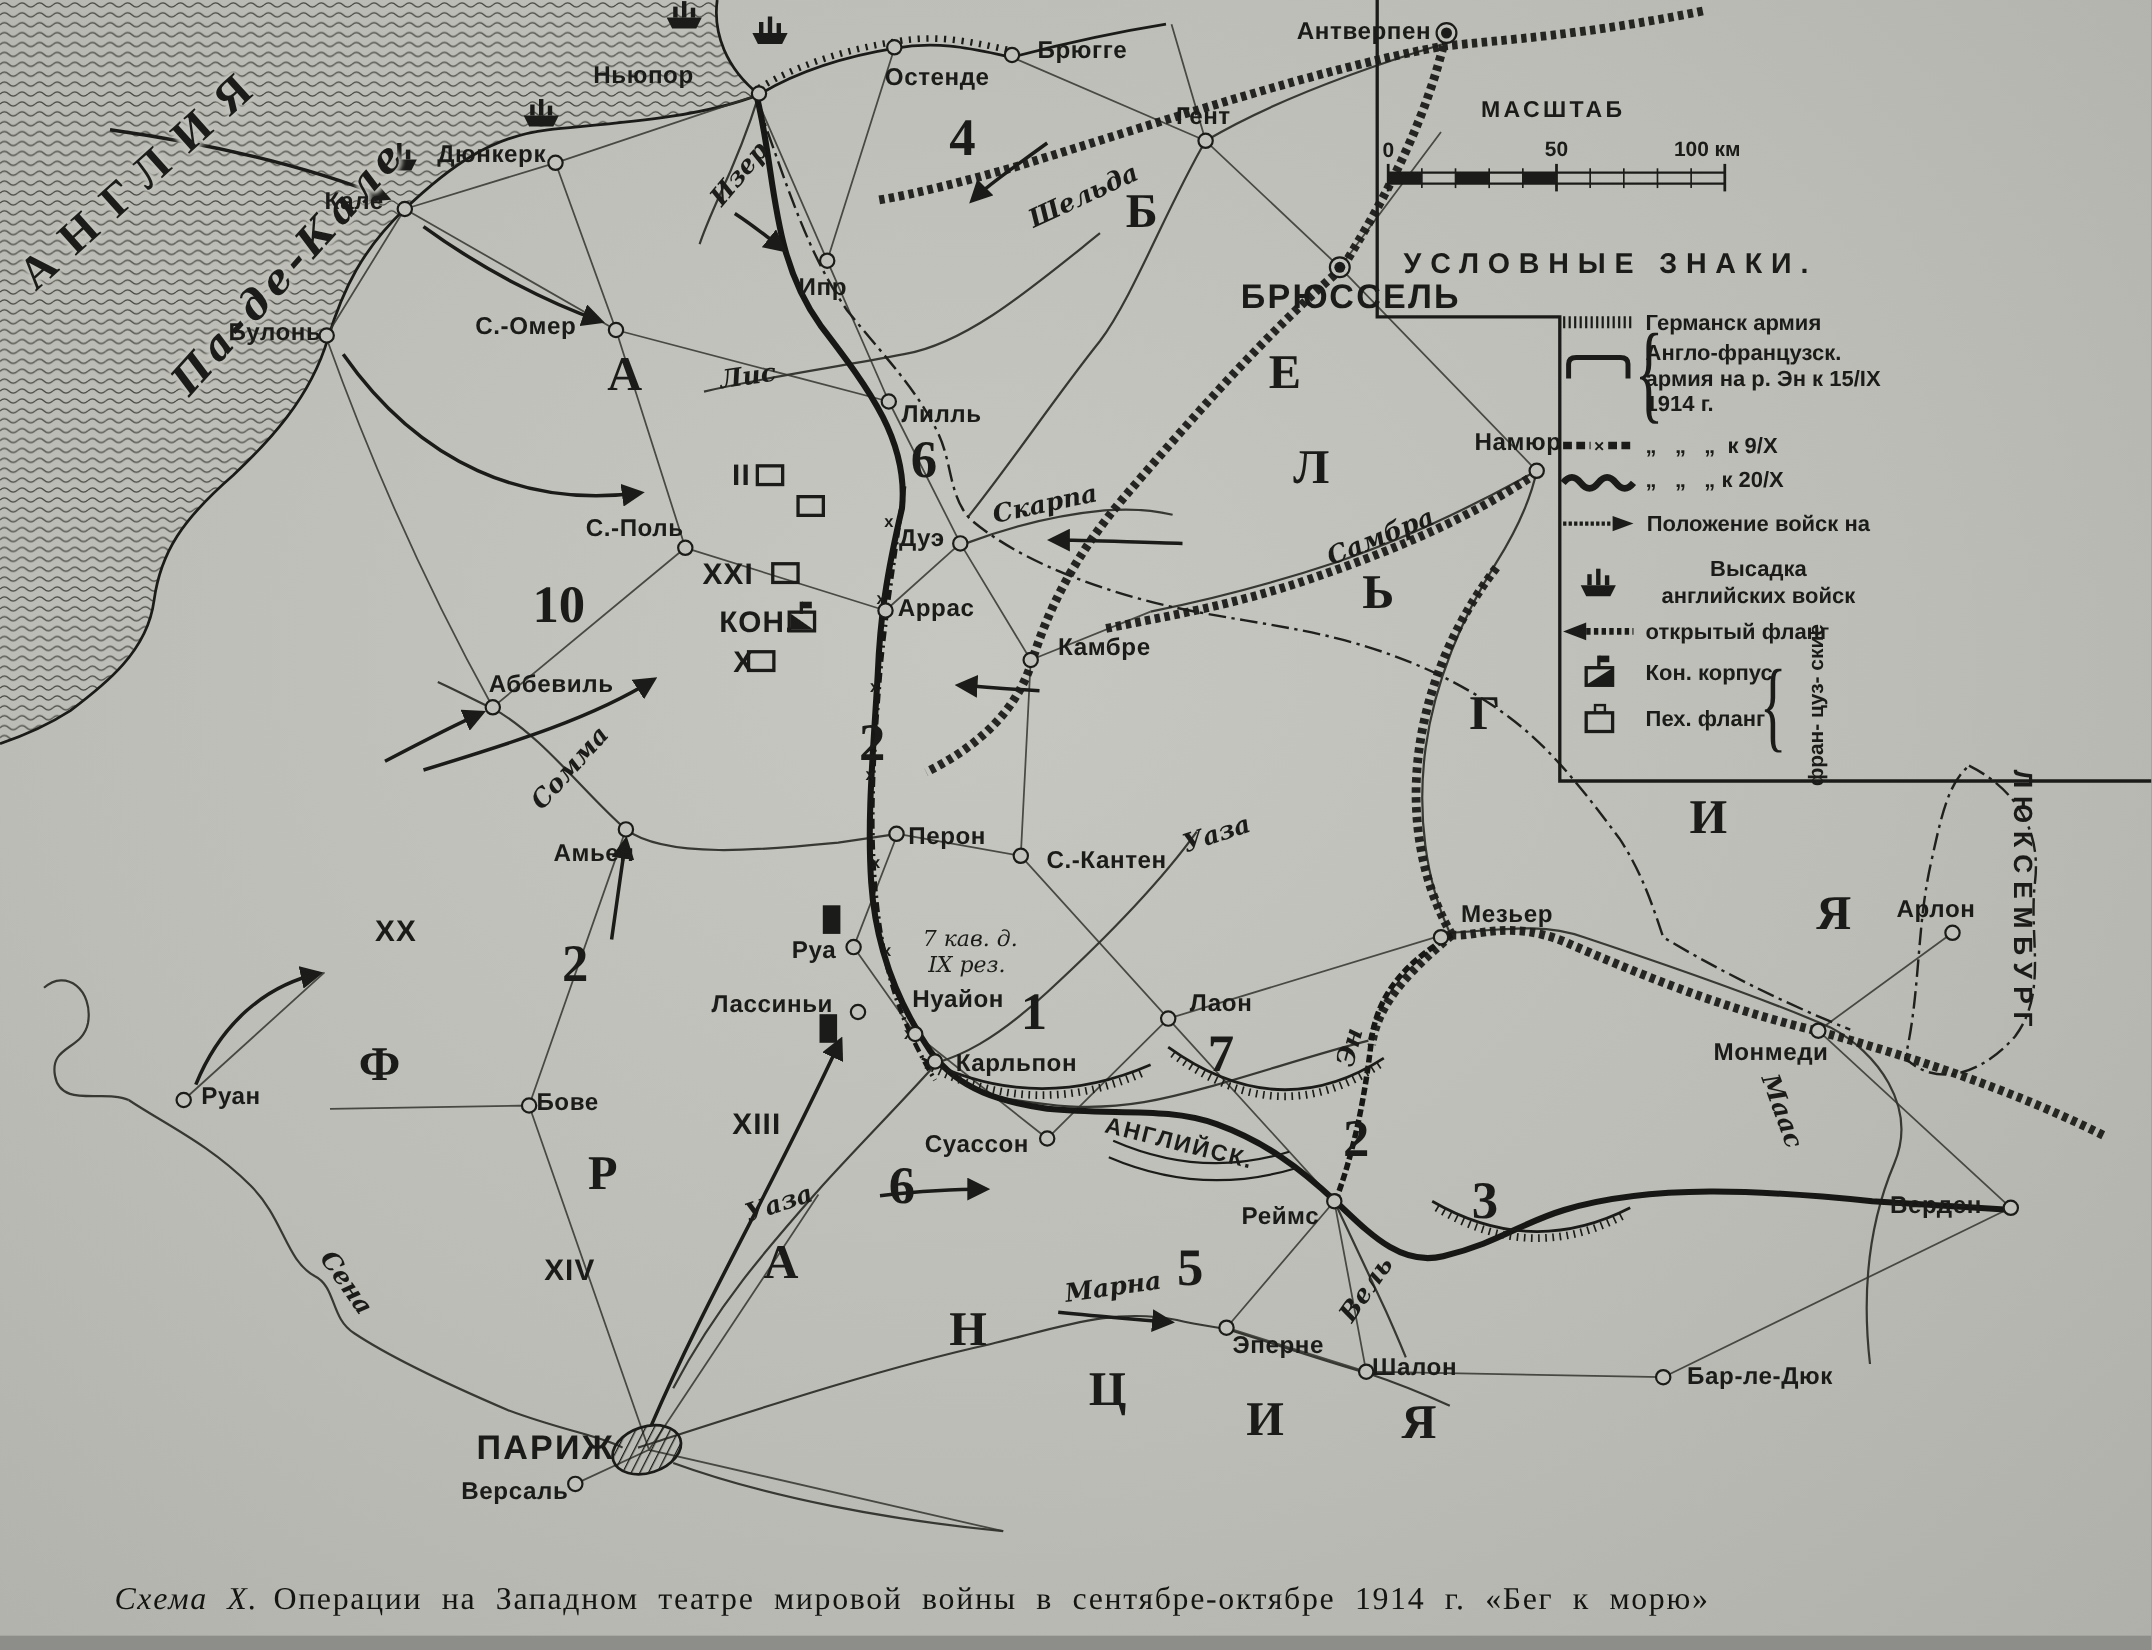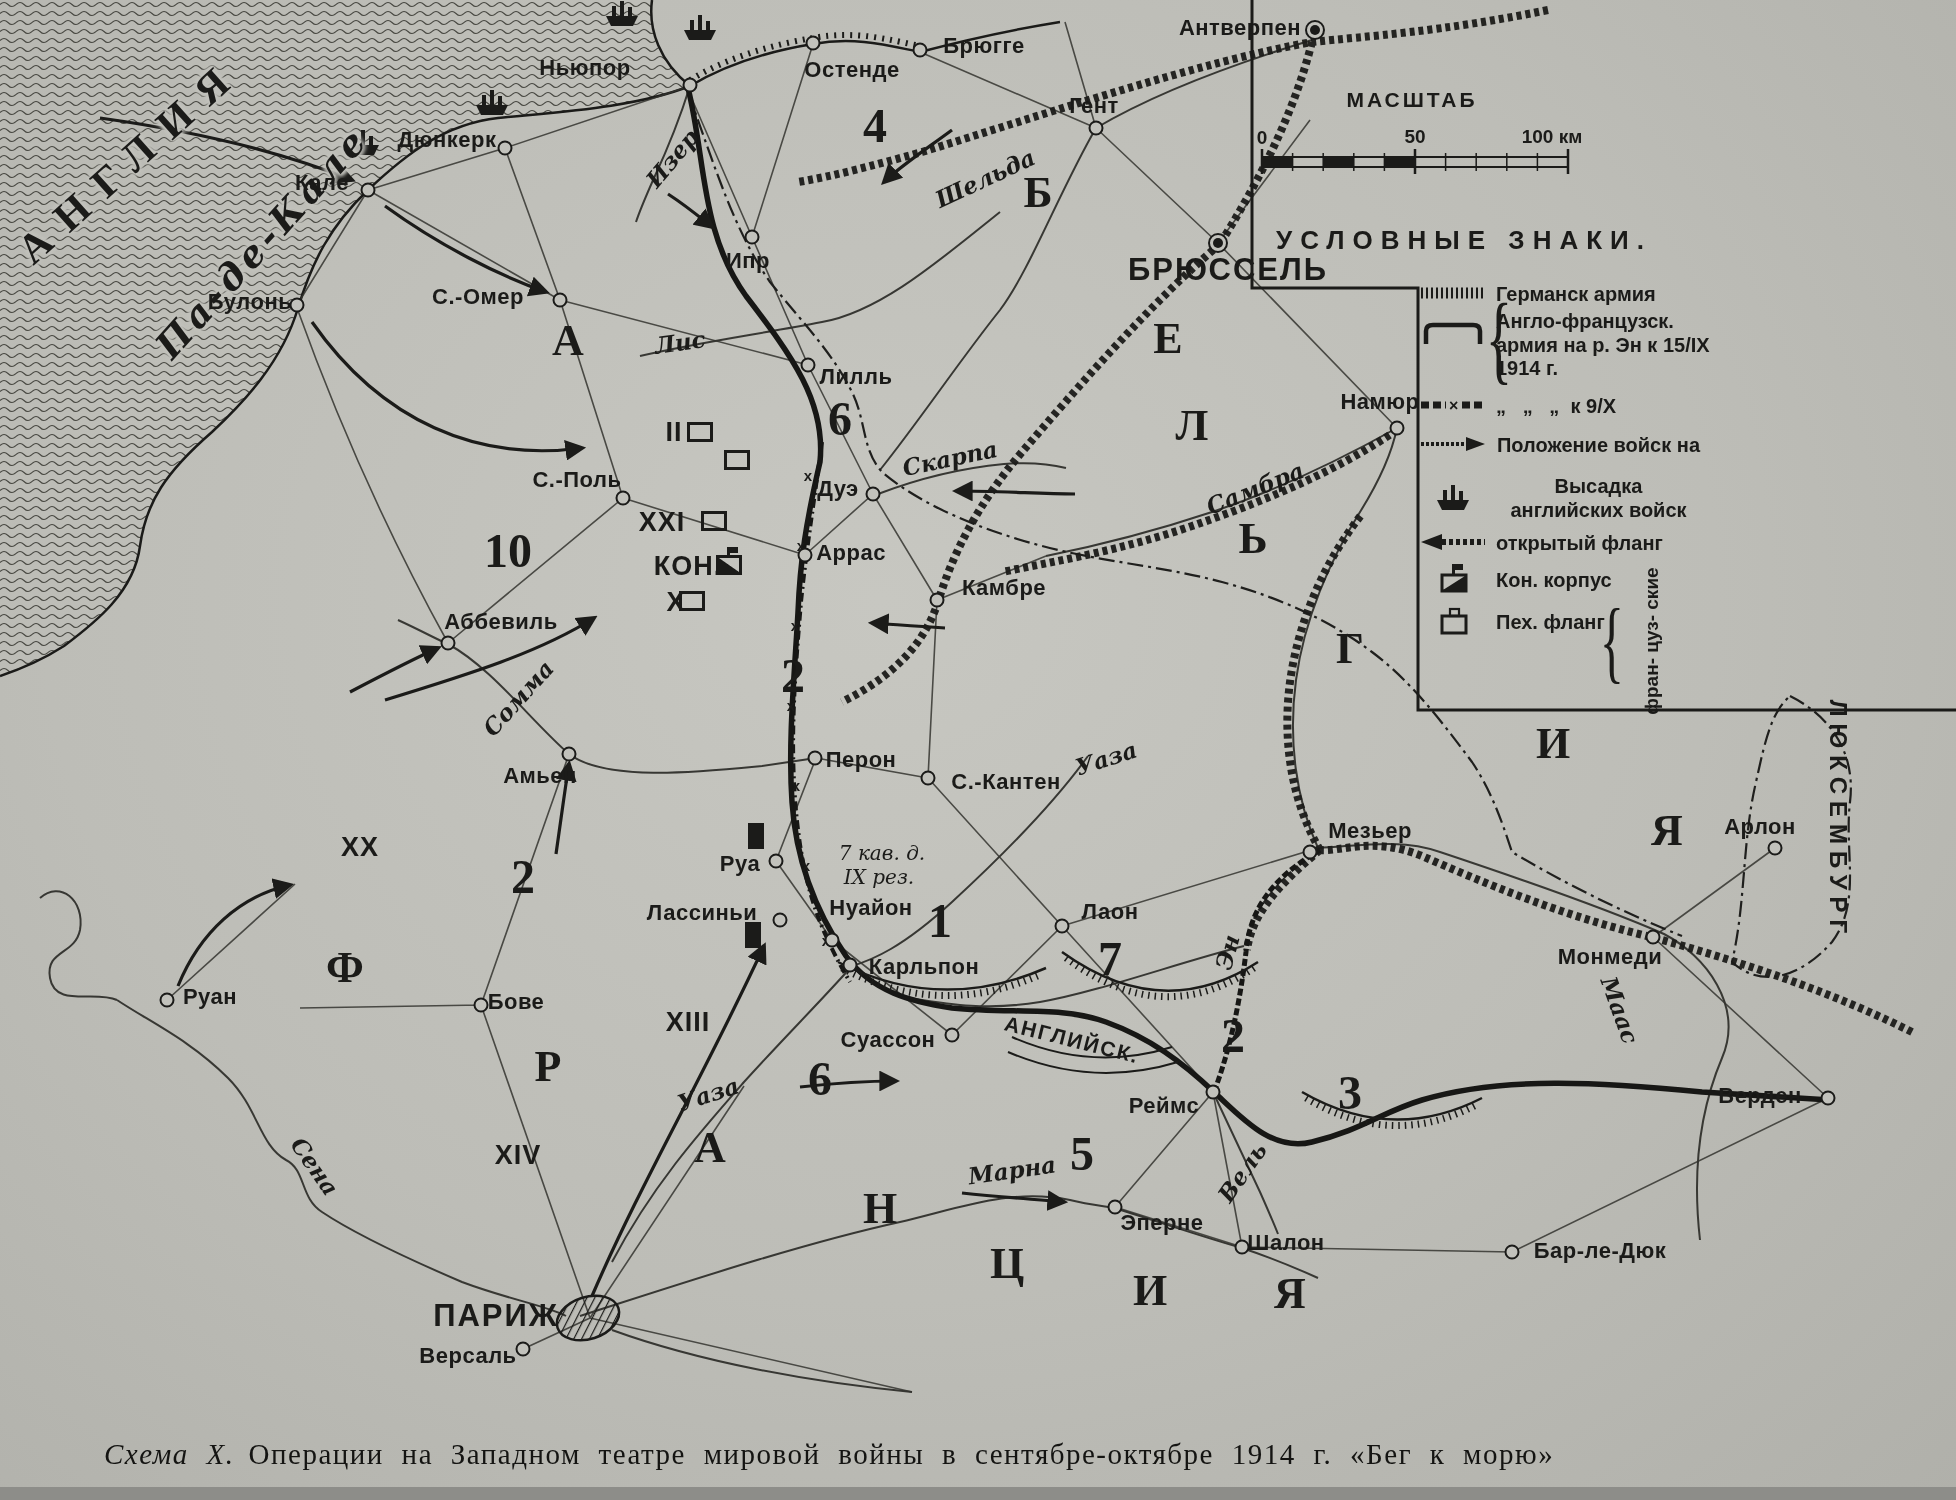--- a/index.html
+++ b/index.html
@@ -232,20 +232,28 @@
     </div>
     <div class="lrow" style="height:30px;">
       <span class="lsym">
         <svg width="70" height="26" viewBox="0 0 70 26">
             <line x1="3" y1="13" x2="28" y2="13" stroke="#1b1b19" stroke-width="7" stroke-dasharray="8 4"></line>
             <text x="31" y="19" font-size="16" font-weight="bold" fill="#1b1b19">×</text>
             <line x1="44" y1="13" x2="67" y2="13" stroke="#1b1b19" stroke-width="7" stroke-dasharray="8 4"></line>
           </svg>
       </span>
       <span class="ltxt">„&nbsp;&nbsp;&nbsp;„&nbsp;&nbsp;&nbsp;„&nbsp; к 9/X</span>
+    </div>
+    <div class="lrow" style="height:32px;">
+      <span class="lsym">
+        <svg width="70" height="26" viewBox="0 0 70 26">
+            <path d="M3,16 q8,-10 16,0 t16,0 t16,0 t16,0" fill="none" stroke="#1b1b19" stroke-width="6"></path>
+          </svg>
+      </span>
+      <span class="ltxt">„&nbsp;&nbsp;&nbsp;„&nbsp;&nbsp;&nbsp;„ к 20/X</span>
     </div>
     <div class="lrow" style="height:48px;">
       <span class="lsym">
         <svg width="70" height="26" viewBox="0 0 70 26">
             <line x1="3" y1="13" x2="48" y2="13" stroke="#1b1b19" stroke-width="4" stroke-dasharray="3 2"></line>
             <path d="M48,6 L67,13 L48,20 z" fill="#1b1b19"></path>
           </svg>
       </span>
       <span class="ltxt ctr">Положение войск на</span>
     </div>

